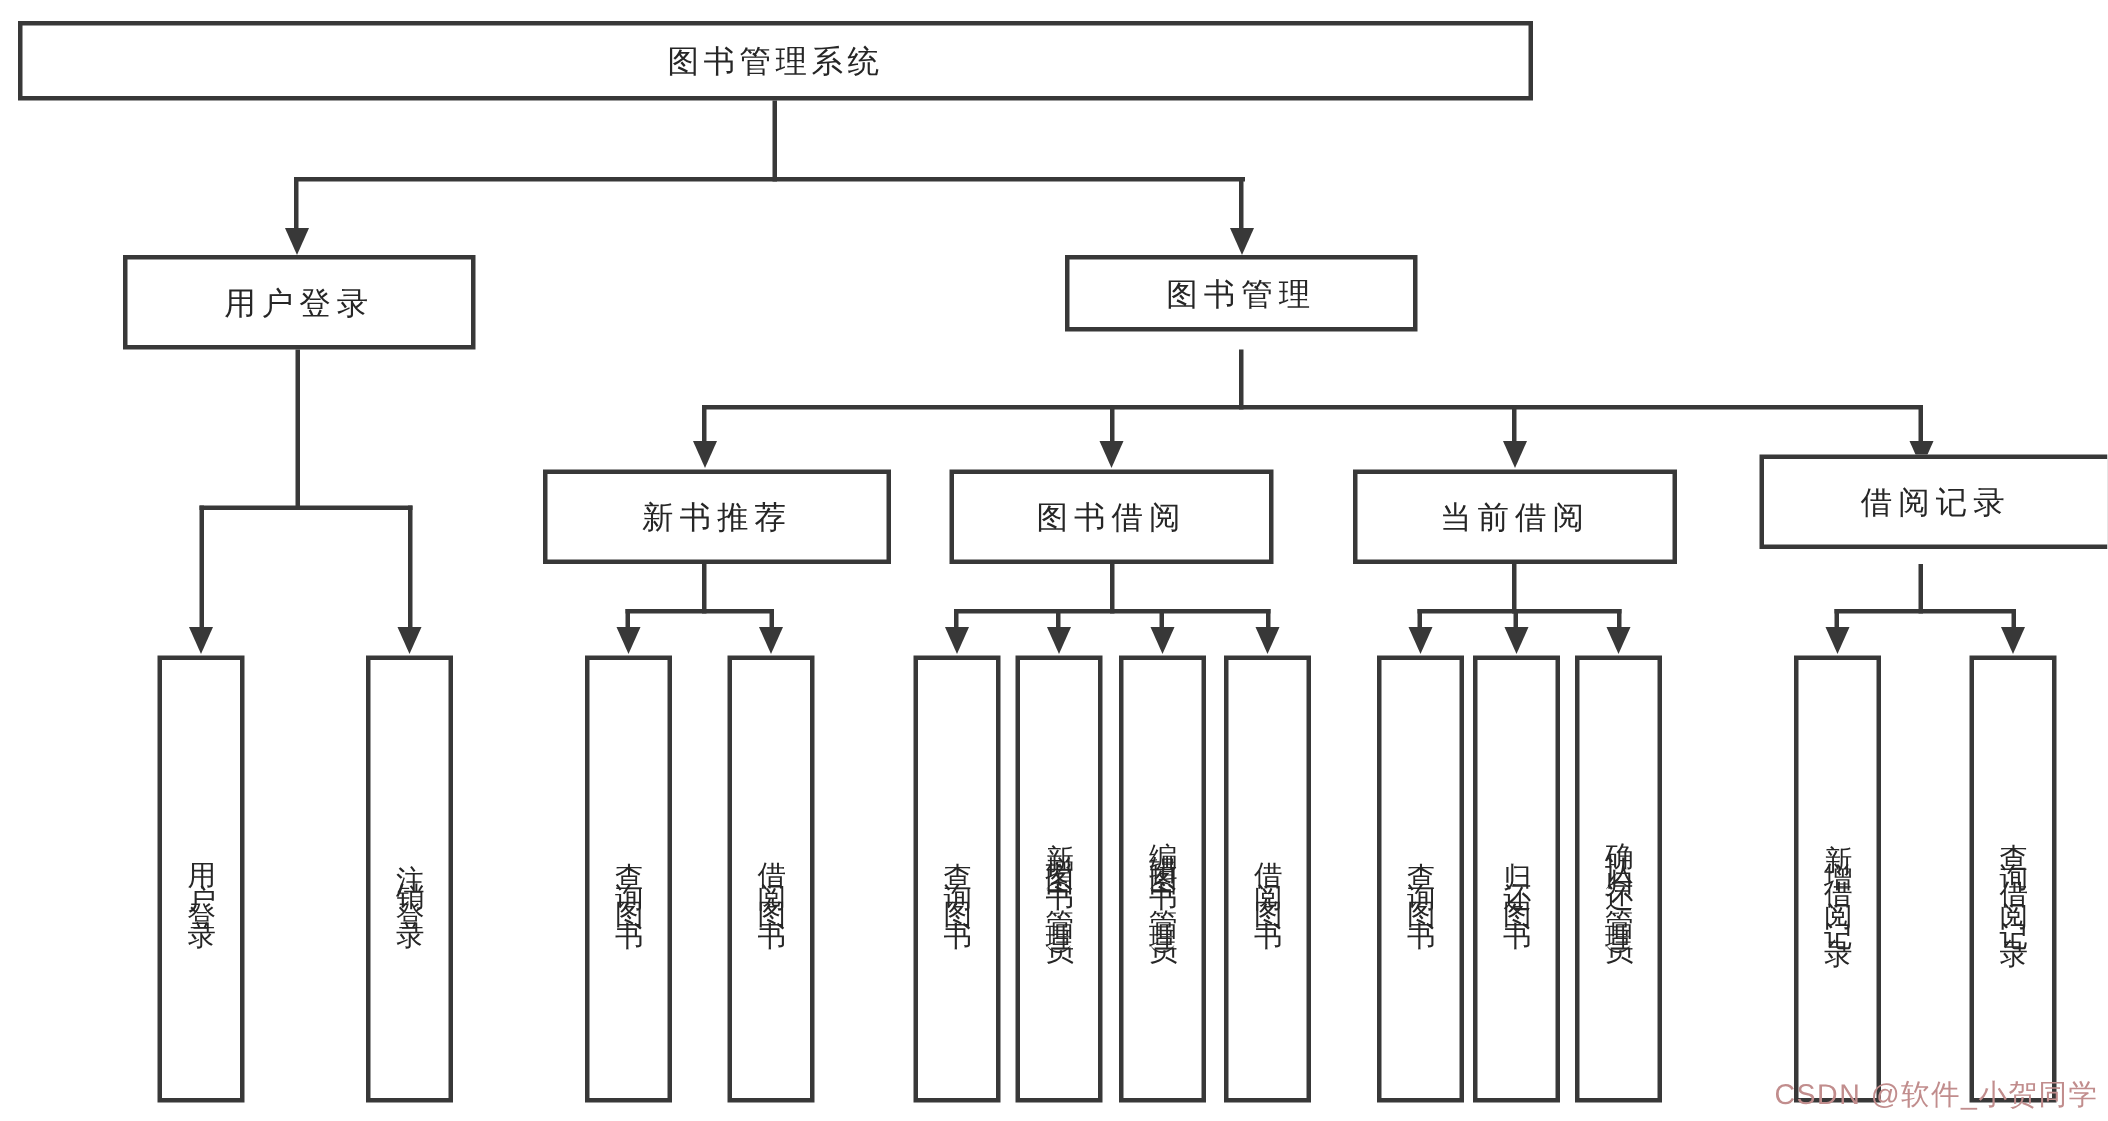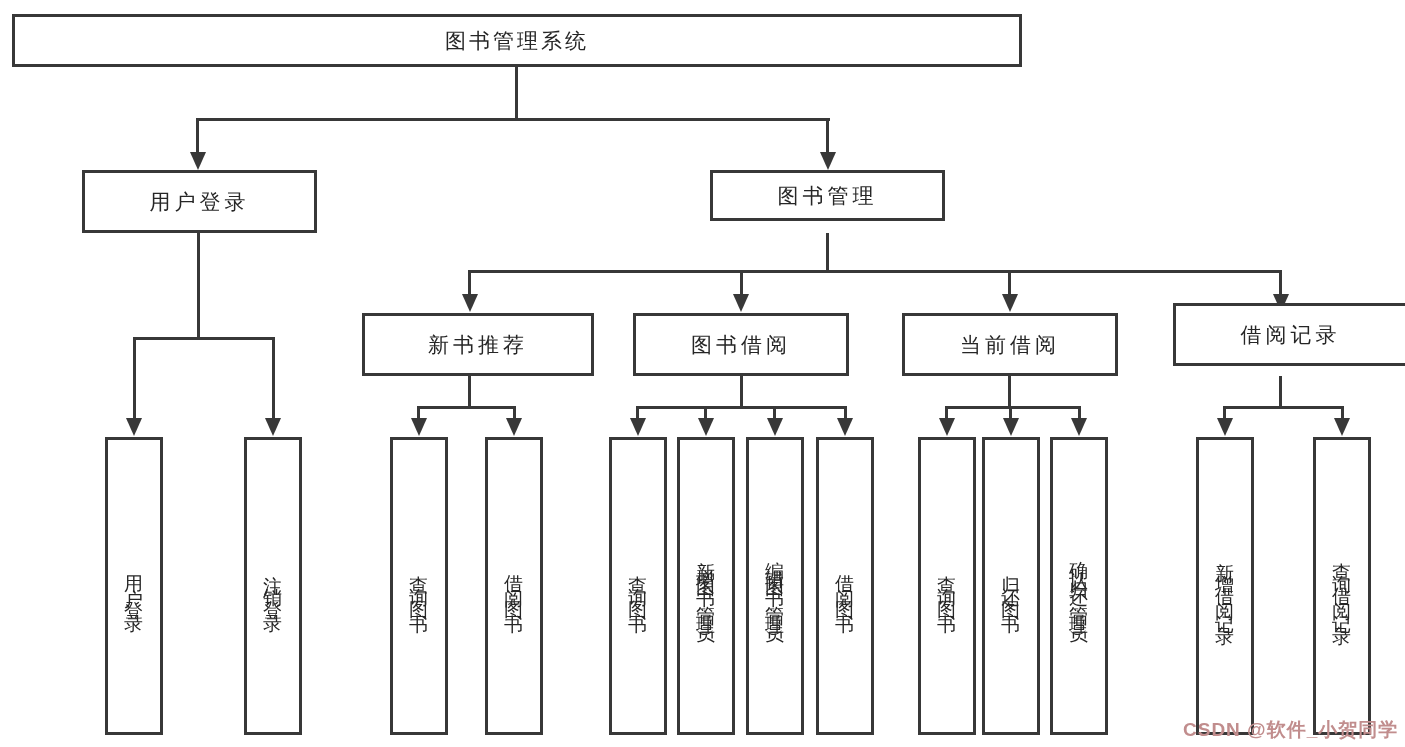--- a/index.html
+++ b/index.html
@@ -39,21 +39,20 @@
     border-right:8px solid transparent;
     border-top:18px solid #383838;
   }
   .watermark{
     position:absolute;
     left:1183px;top:717px;
     font-size:19px;
     letter-spacing:1px;
     color:#c18d8d;
     white-space:nowrap;
-    font-weight:bold;
   }
 </style>
 </head>
 <body>
 
 <div id="canvas">
 
   <div class="box bh root-box" style="left:12px;top:14px;width:1010px;height:53px">图书管理系统</div>
 
   <div class="lv" style="left:515px;top:67px;height:54px"></div>

